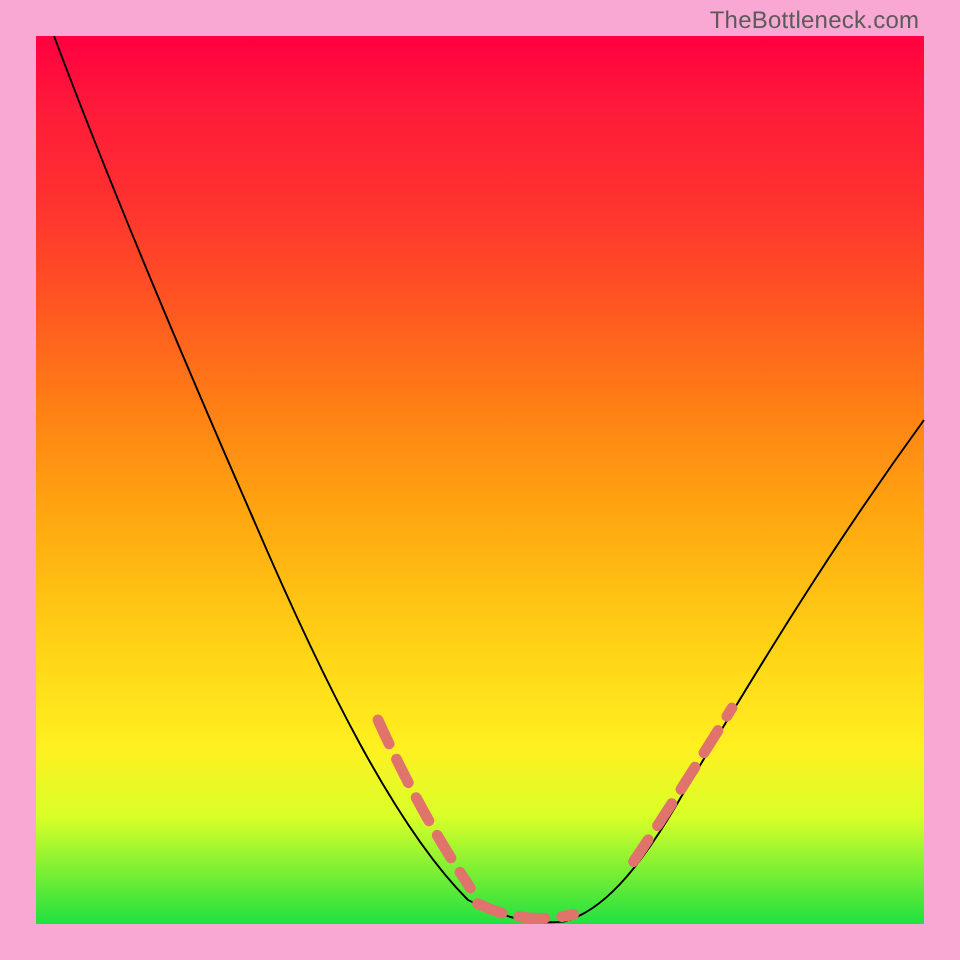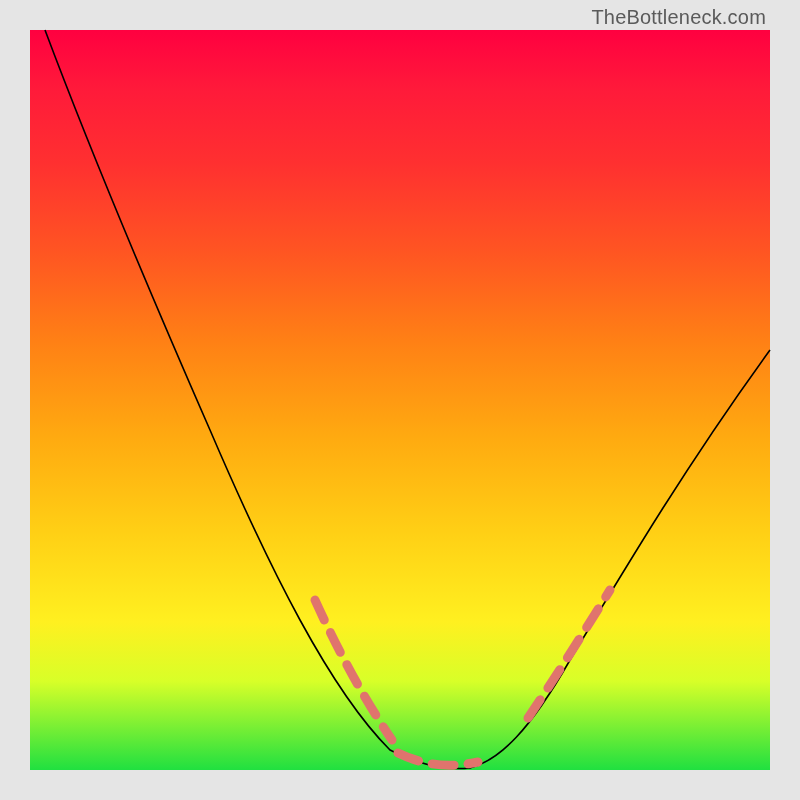--- a/index.html
+++ b/index.html
@@ -10,21 +10,21 @@
     background: #000000;
     overflow: hidden;
     font-family: Arial, Helvetica, sans-serif;
   }
   .frame {
     position: absolute;
     left: 0;
     top: 0;
     width: 800px;
     height: 800px;
-    background: #e5e5e5;
+    background: #f9a8d4;
   }
   .plot-area {
     position: absolute;
     left: 30px;
     top: 30px;
     width: 740px;
     height: 740px;
     
     background: linear-gradient(
       to bottom,

